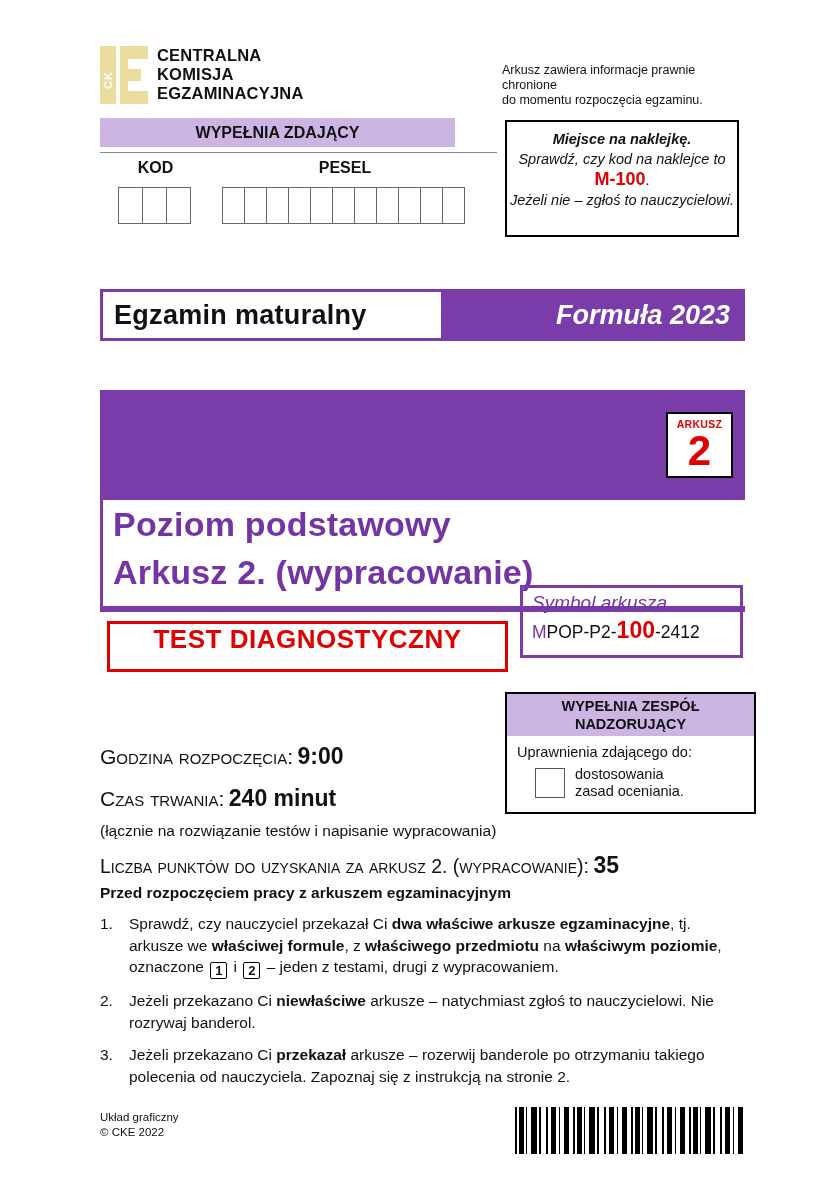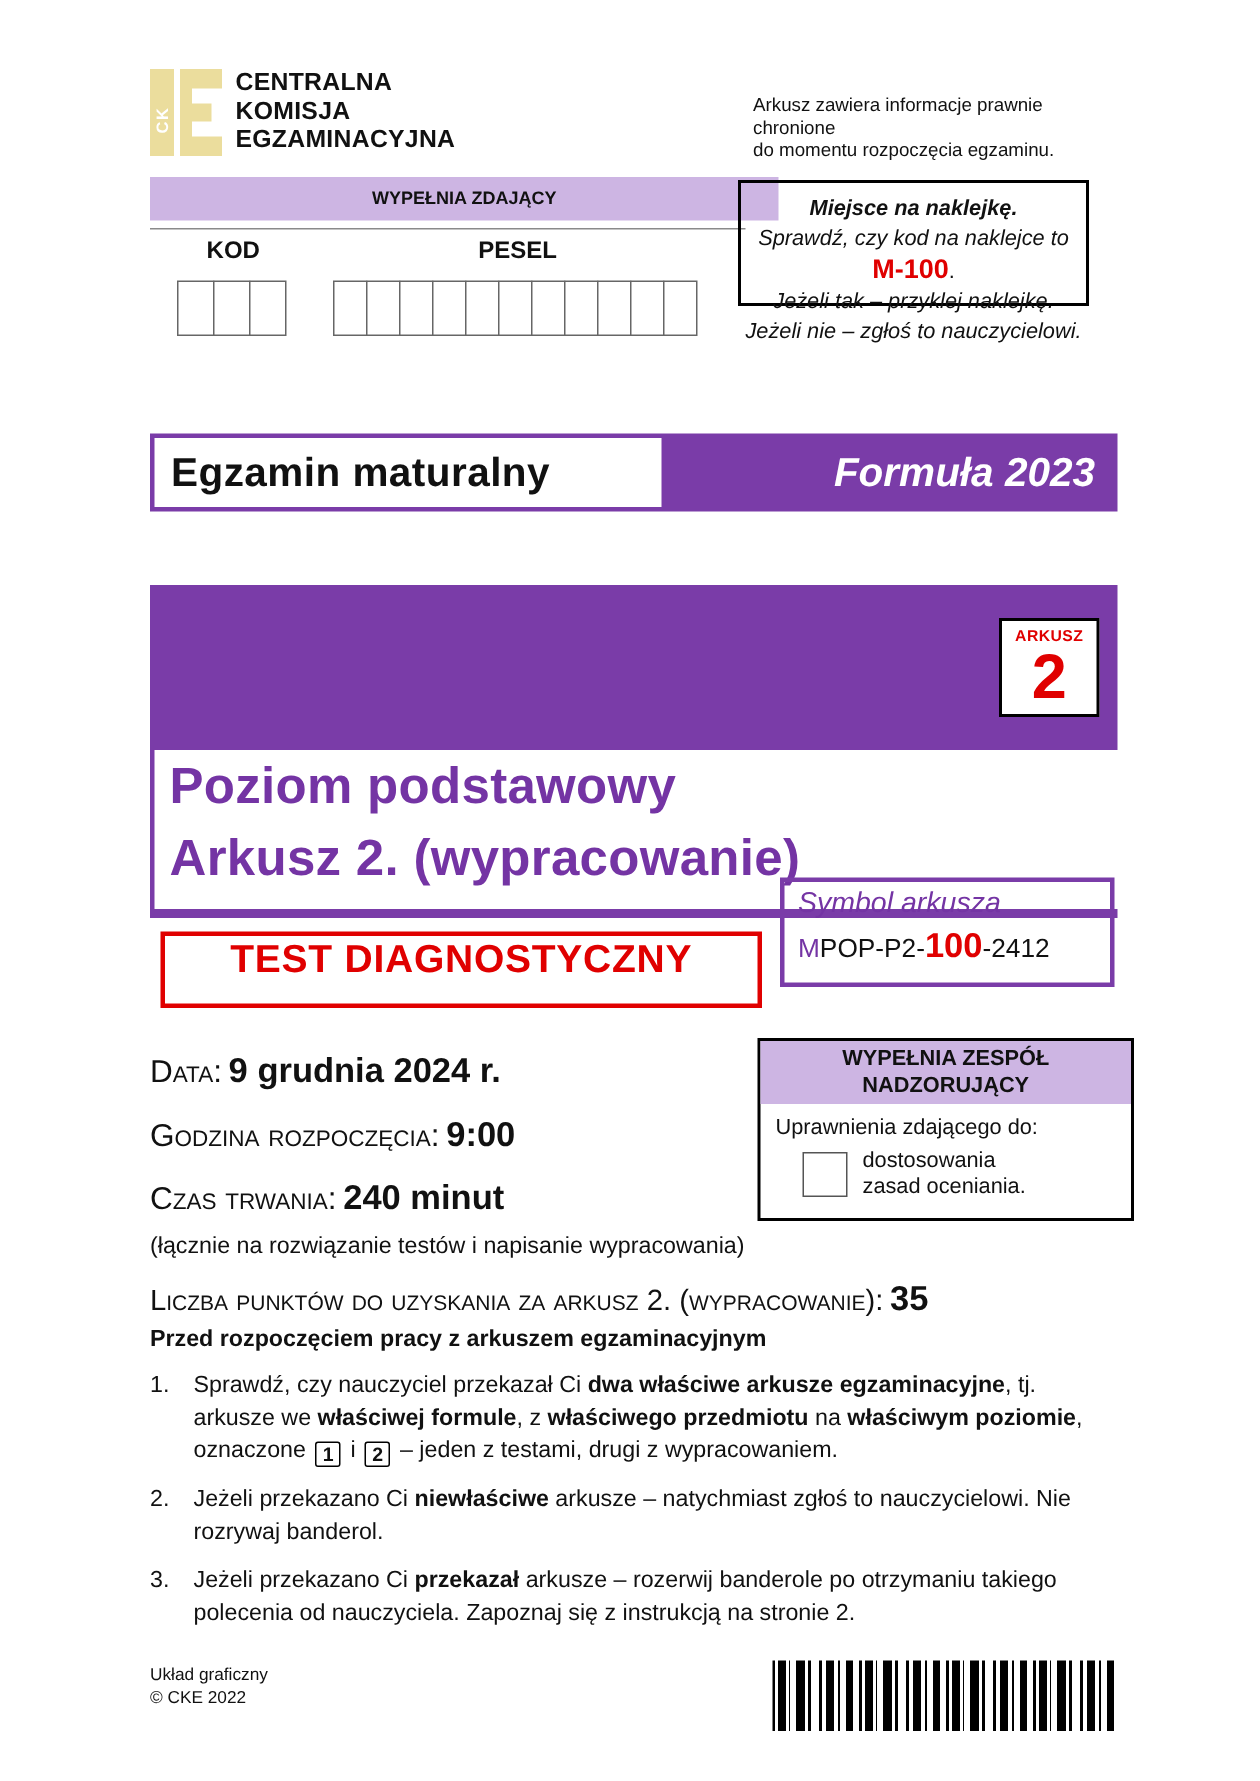--- a/index.html
+++ b/index.html
@@ -17,33 +17,33 @@
     font-family:"Liberation Sans", sans-serif;color:var(--ink);overflow:hidden;
   }
   
   .logo-row{position:absolute;left:100px;top:46px;display:flex;align-items:flex-start;}
   .logo-mark{width:48px;height:58px;}
   .logo-mark .tan{fill:var(--tan);}
   .logo-mark text{fill:#ffffff;font-family:"Liberation Sans", sans-serif;font-weight:bold;font-size:11px;letter-spacing:1px;}
   .org-name{margin-left:9px;font-weight:bold;font-size:16.5px;line-height:19px;letter-spacing:.2px;}
   .legal-notice{position:absolute;left:502px;top:63px;width:242px;font-size:12.5px;line-height:15px;}
   
-  .band{position:absolute;left:100px;top:118px;width:419px;height:29px;background:var(--lavender);
-        font-weight:bold;font-size:12px;text-align:center;line-height:29px;}
+  .band{position:absolute;left:100px;top:118px;width:355px;height:29px;background:var(--lavender);
+        font-weight:bold;font-size:16px;text-align:center;line-height:29px;}
   .band-rule{position:absolute;left:100px;top:152px;width:397px;height:1px;background:#8a8a8a;}
   .kod-label{position:absolute;left:118px;top:159px;width:75px;text-align:center;font-weight:bold;font-size:16px;}
   .pesel-label{position:absolute;left:222px;top:159px;width:246px;text-align:center;font-weight:bold;font-size:16px;}
   .cells{position:absolute;top:187px;display:flex;}
   .cells.kod{left:118px;}
   .cells.pesel{left:222px;}
   .cell{width:25px;height:37px;border:1px solid #666;background:#fff;margin-left:-1px;}
   .cells.pesel .cell{width:23px;}
   .cell:first-child{margin-left:0;}
   
-  .sticker{position:absolute;left:492px;top:120px;width:234px;height:84px;border:2px solid #000;
+  .sticker{position:absolute;left:505px;top:120px;width:234px;height:117px;border:2px solid #000;
            text-align:center;padding-top:7px;font-size:14.5px;line-height:20px;}
   .sticker .t1{font-weight:bold;font-style:italic;}
   .sticker .t2,.sticker .t3,.sticker .t4{font-style:italic;}
   .sticker .code{color:var(--red);font-weight:bold;font-size:18px;}
   
   .banner{position:absolute;left:100px;top:289px;width:645px;height:52px;background:var(--purple);
           display:flex;align-items:center;justify-content:space-between;}
   .banner .left-box{background:#fff;margin-left:3px;height:46px;width:338px;display:flex;align-items:center;}
   .banner .left-box span{font-weight:bold;font-size:27px;padding-left:11px;letter-spacing:.3px;}
   .banner .right-label{color:#fff;font-weight:bold;font-style:italic;font-size:27px;padding-right:15px;}
@@ -146,21 +146,20 @@
       <div class="cell"></div>
       <div class="cell"></div>
       <div class="cell"></div>
       <div class="cell"></div>
     </div>
 
   <div class="sticker">
     <div class="t1">Miejsce na naklejkę.</div>
     <div class="t2">Sprawdź, czy kod na naklejce to</div>
     <div><span class="code">M-100</span><span>.</span></div>
-    <div class="t3">Jeżeli tak – przyklej naklejkę.</div>
     <div class="t4">Jeżeli nie – zgłoś to nauczycielowi.</div>
   </div>
 
   <div class="banner">
     <div class="left-box">
       <span>Egzamin maturalny</span>
     </div>
     <div class="right-label">Formuła 2023</div>
   </div>
 
@@ -176,24 +175,20 @@
   </div>
 
   <div class="diagnostic">
     <span>TEST DIAGNOSTYCZNY</span>
   </div>
   <div class="symbol-box">
     <div class="symbol-title">Symbol arkusza</div>
     <div class="symbol-code"><span class="rt-purple">M</span><span>POP-P2-</span><span class="rt-redbig">100</span><span>-2412</span></div>
   </div>
 
-  <div class="detail-line line-data">
-    <span class="sc-label">Data:</span>
-    <span class="detail-value">9 grudnia 2024 r.</span>
-  </div>
   <div class="detail-line line-time">
     <span class="sc-label">Godzina rozpoczęcia:</span>
     <span class="detail-value">9:00</span>
   </div>
   <div class="detail-line line-duration">
     <span class="sc-label">Czas trwania:</span>
     <span class="detail-value">240 minut</span>
   </div>
   <div class="duration-note">(łącznie na rozwiązanie testów i napisanie wypracowania)</div>
 

